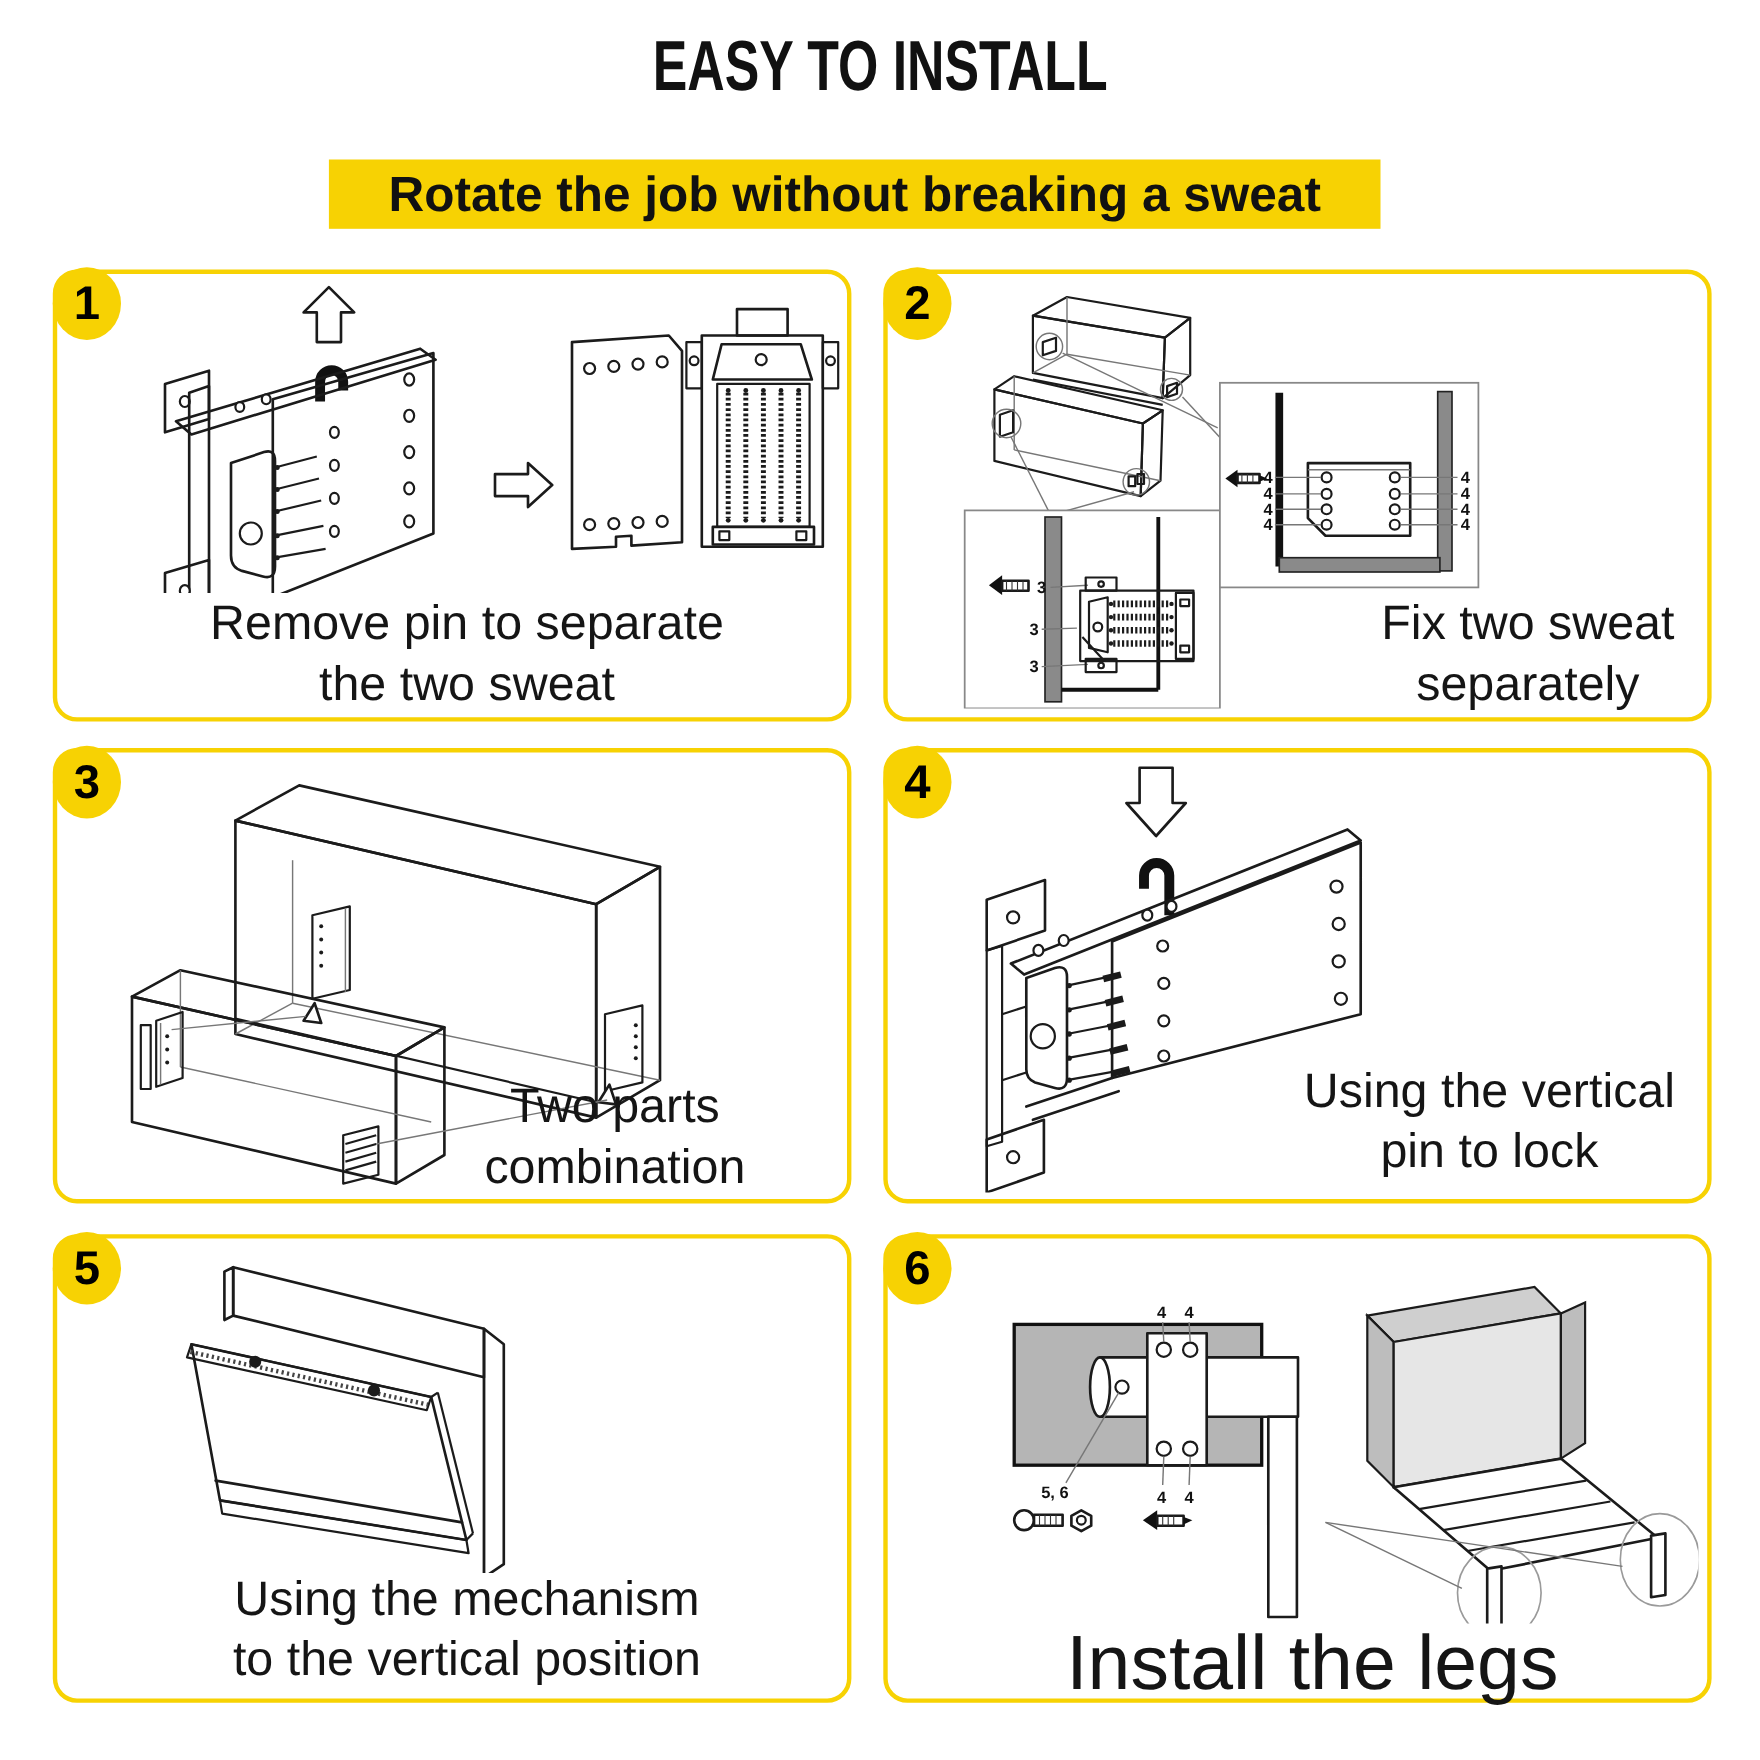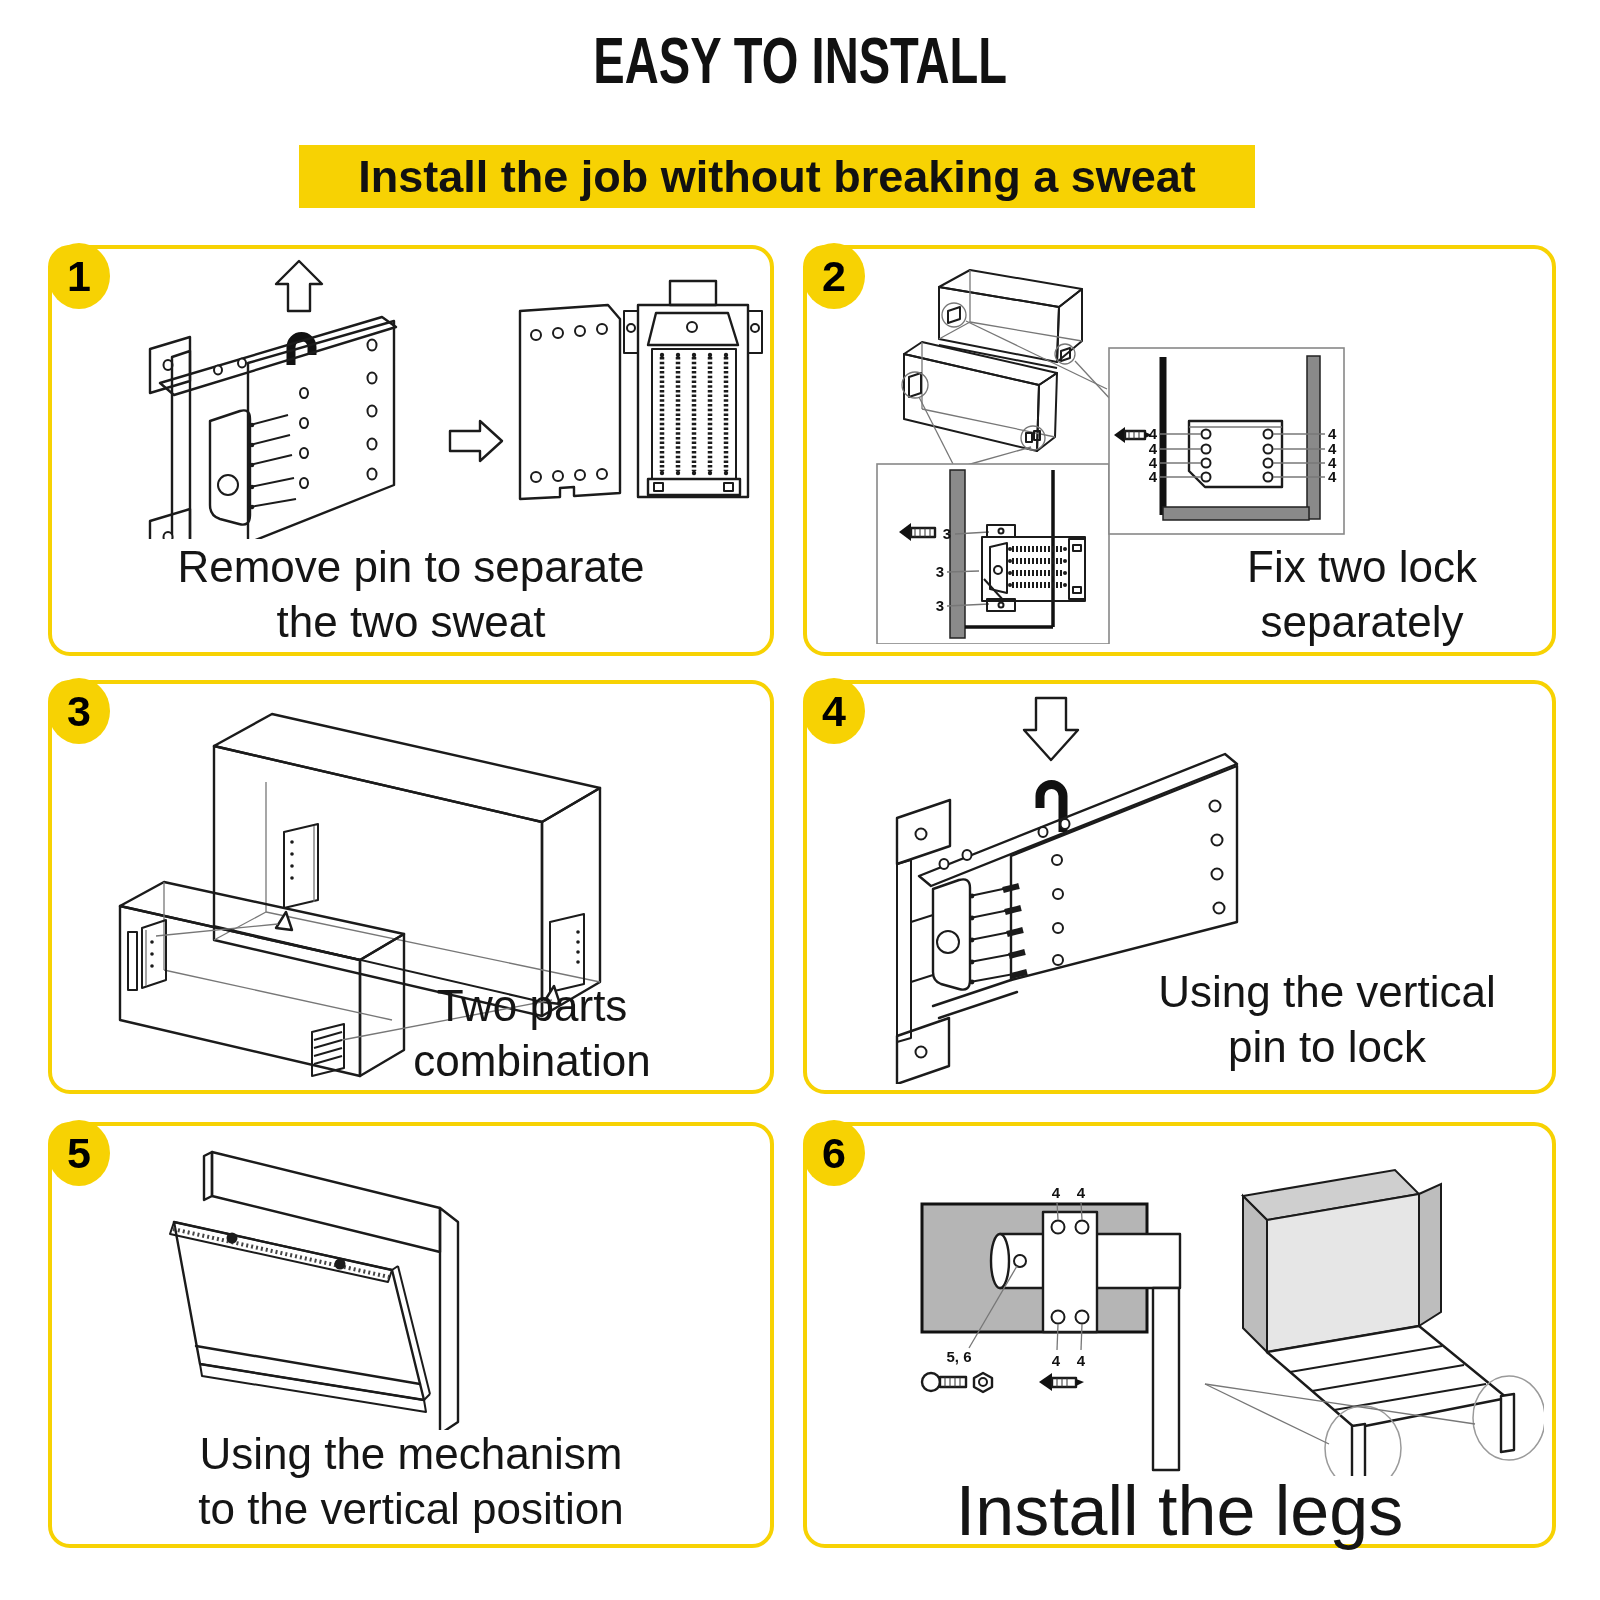--- a/index.html
+++ b/index.html
@@ -29,21 +29,21 @@
   .p5 { left:48px;  top:1122px; width:718px; height:418px; }
   .p6 { left:803px; top:1122px; width:745px; height:418px; }
   .badge {
     position:absolute; left:-4px; top:-6px; width:62px; height:66px;
     background:var(--yellow); border-radius:50%;
     display:flex; align-items:center; justify-content:center;
     font-size:43px; font-weight:bold; color:#000;
   }
   .art { position:absolute; left:0; top:0; }
   .caption {
-    position:absolute; text-align:center; font-size:44px; line-height:1.25; color:#151515;
+    position:absolute; text-align:center; font-size:44px; line-height:1.25; color:#151515;margin-left:27px;
   }
   .cap1 { left:0; right:0; top:290px; }
   .cap2 { left:395px; top:290px; width:320px; }
   .cap3 { left:300px; top:294px; width:360px; }
   .cap4 { left:320px; top:280px; width:400px; }
   .cap5 { left:0; right:0; top:300px; }
   .cap6 { left:0; right:0; top:342px; font-size:70px; }
   
   .ln   { fill:none; stroke:#1b1b1b; stroke-width:2.4; stroke-linejoin:round; stroke-linecap:round; }
   .ln2  { fill:none; stroke:#1b1b1b; stroke-width:2;   stroke-linejoin:round; }
@@ -59,21 +59,21 @@
   .ring { fill:none; stroke:#9a9a9a; stroke-width:1.5; }
 </style>
 </head>
 <body>
 
 <div class="title">
   <span class="stretch">EASY TO INSTALL</span>
 </div>
 
 <div class="banner">
-  <span>Install the job without breaking a sweat</span>
+  <span>Rotate the job without breaking a sweat</span>
 </div>
 
 <section class="panel p1">
   <div class="badge">
     <span>1</span>
   </div>
   <svg class="art" style="top:4px" width="712" height="286" viewBox="0 0 712 286">
     <g>
       <polygon class="ln" points="247,8 270,31 258,31 258,58 236,58 236,31 224,31"></polygon>
     </g>
@@ -296,21 +296,21 @@
         <line x1="466" y1="214" x2="518" y2="214"></line>
           <line x1="466" y1="228" x2="518" y2="228"></line>
       </g>
       <text class="lbl" x="521" y="190">4</text>
       <text class="lbl" x="521" y="205">4</text>
       <text class="lbl" x="521" y="219">4</text>
       <text class="lbl" x="521" y="233">4</text>
     </g>
   </svg>
   <div class="caption cap2">
-    <div>Fix two lock</div>
+    <div>Fix two sweat</div>
     <div>separately</div>
   </div>
 </section>
 
 <section class="panel p3">
   <div class="badge">
     <span>3</span>
   </div>
   <svg class="art" width="712" height="400" viewBox="0 0 712 400">
     <g>

